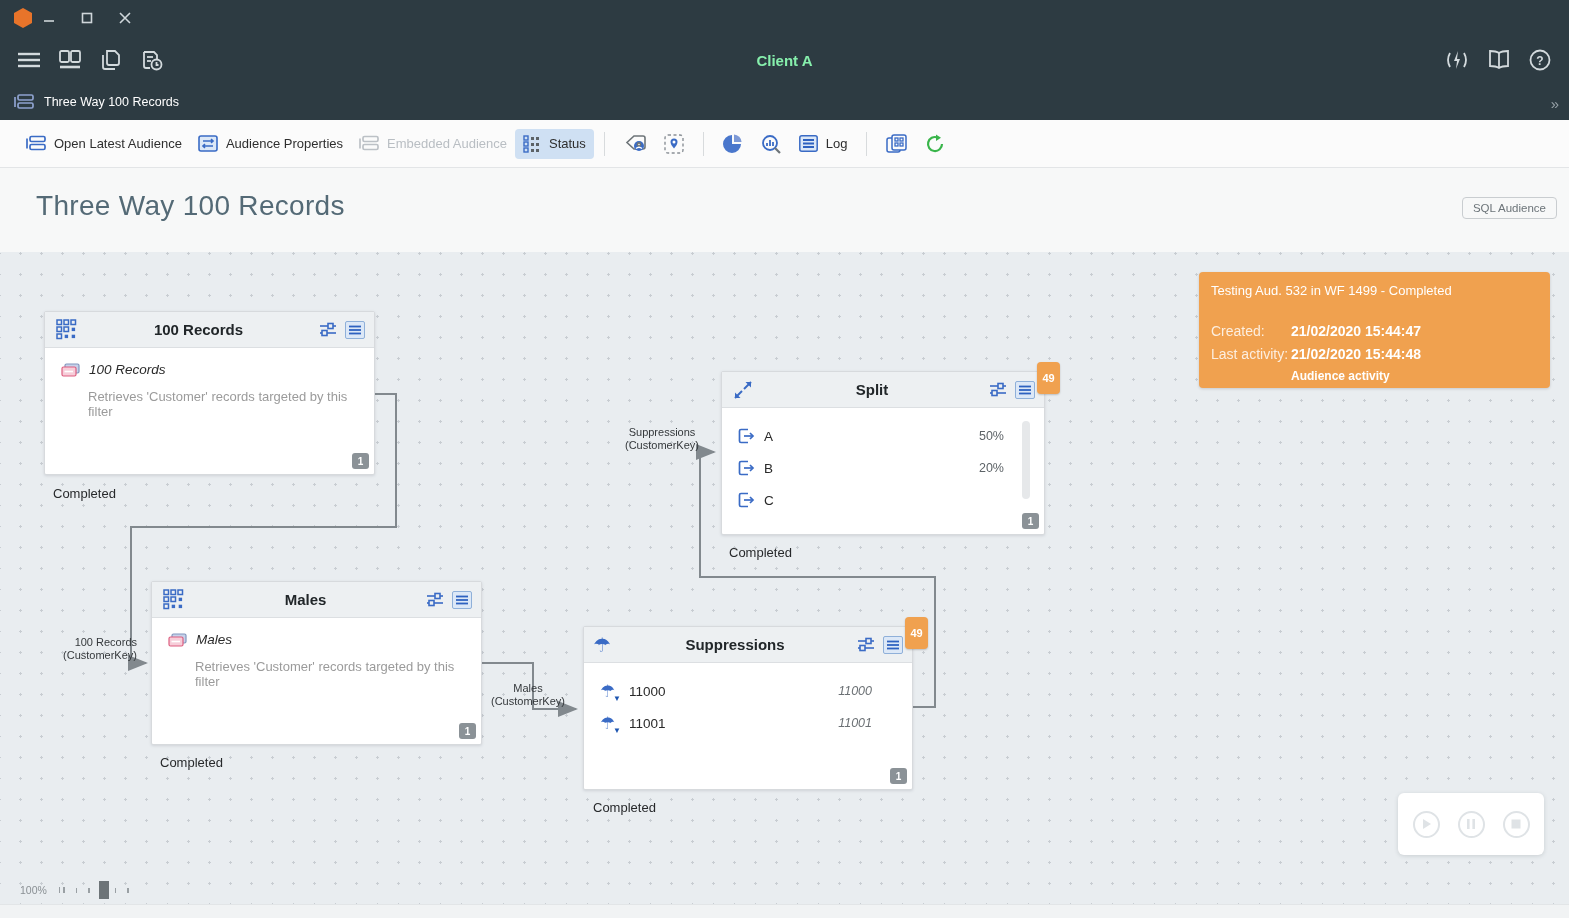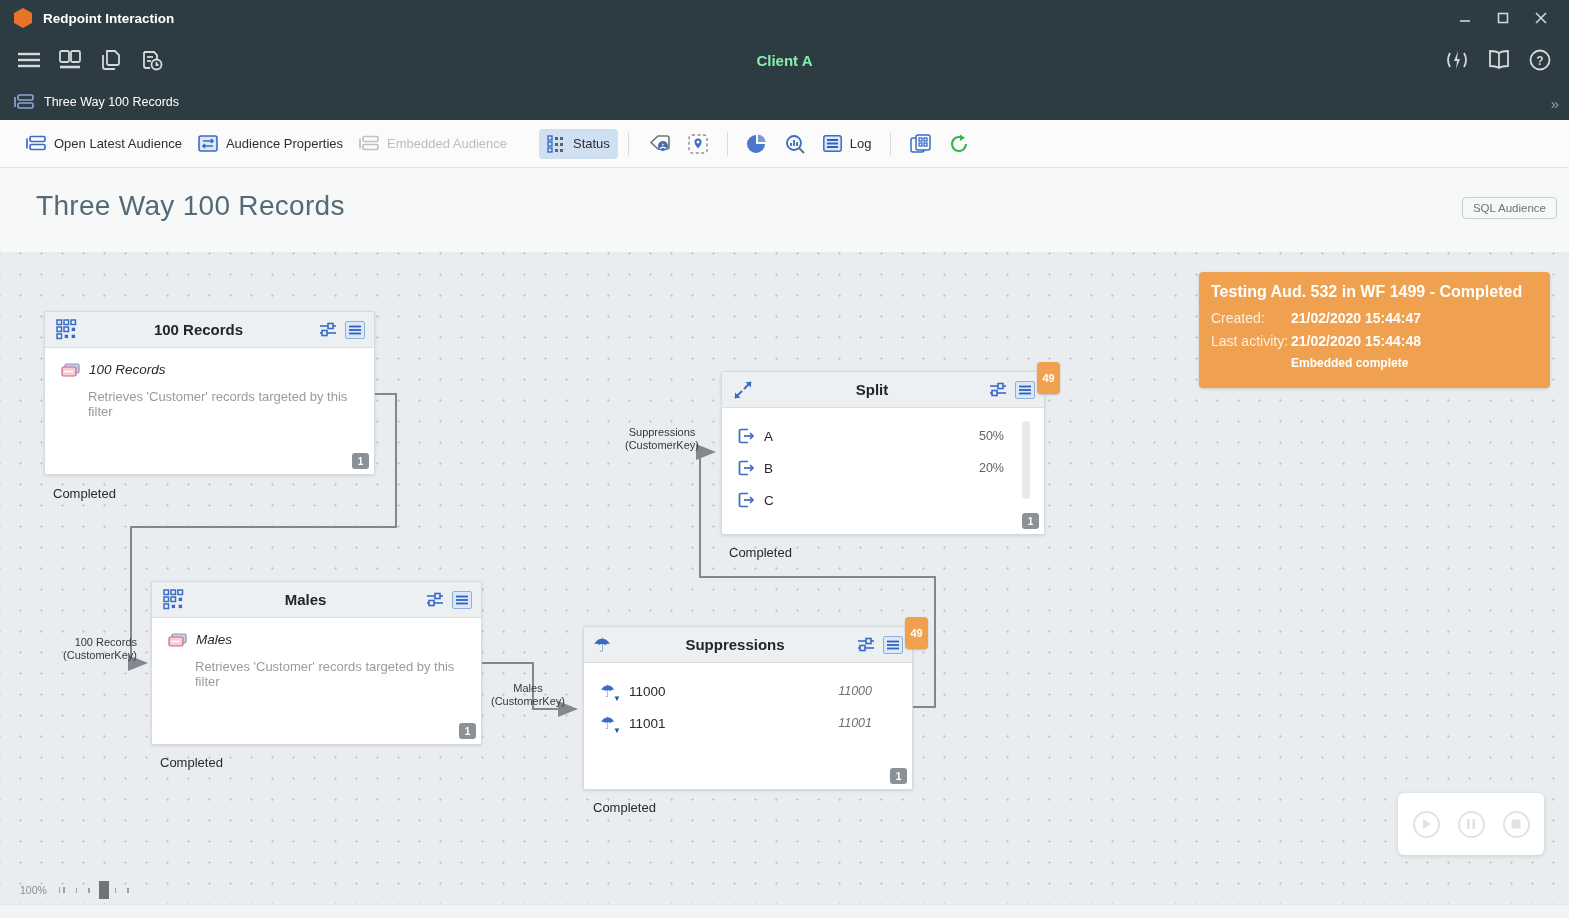--- a/index.html
+++ b/index.html
@@ -27,21 +27,21 @@
   .tab.active { width:308px; background:#fff; color:#3a3a3a; border-top:3px solid #5b82d6; position:relative; }
   .tab .tab-icon { margin-right:10px; flex:0 0 auto; }
   .tab .tab-label { white-space:nowrap; overflow:hidden; flex:1; }
   .tab .tab-close { margin-left:8px; color:#5c6063; font-size:13px; cursor:pointer; }
   .tab-overflow { position:absolute; right:12px; bottom:8px; color:#97a1a7; font-size:15px; letter-spacing:-2px; cursor:pointer; }
 
   
   .toolbar { height:48px; background:#fbfbfb; border-bottom:1px solid #e3e5e7; display:flex; align-items:center; padding:0 18px; }
   .tb-item { display:flex; align-items:center; gap:8px; font-size:13px; color:#2e2e2e; padding:6px 8px; border-radius:4px; cursor:pointer; white-space:nowrap; }
   .tb-item.disabled { color:#b9bec3; cursor:default; }
-  .tb-item.active { background:#cfe0f3;margin-left:24px; }
+  .tb-item.active { background:#cfe0f3; }
   .tb-sep { width:1px; height:24px; background:#d8dbdd; margin:0 10px; }
   .tb-icononly { padding:6px 9px; }
 
   
   .pagehead { height:84px; background:#f7f8f8; position:relative; }
   .page-title { position:absolute; left:36px; top:22px; font-size:28px; font-weight:300; color:#546a76; letter-spacing:0.3px; }
   .type-badge { position:absolute; right:12px; top:29px; border:1px solid #c9cdd0; border-radius:4px; padding:4px 10px; font-size:11.5px; color:#6c7479; background:#f7f8f8; }
 
   
   .canvas { position:relative; width:1569px; height:666px; background:#e9edf0;
@@ -76,21 +76,21 @@
 
   
   .umb { position:relative; display:inline-block; width:20px; height:20px; }
   .umb .umb-glyph { font-size:17px; color:#3a6bc5; line-height:20px; font-family:"DejaVu Sans", sans-serif; }
   .umb .umb-filter { position:absolute; right:-1px; bottom:-2px; font-size:8px; color:#1d55b0; }
   .umb.header-umb .umb-glyph { font-size:20px; }
 
   
   .status-panel { position:absolute; left:1199px; top:20px; width:351px; height:116px; background:#f0a14f; border-radius:4px;
     padding:11px 12px; color:#fff; box-shadow:0 1px 3px rgba(0,0,0,0.15); }
-  .sp-title { font-size:16px; font-weight:bold; margin-bottom:9px; }
+  .sp-title { font-size:13px; font-weight:normal; margin-bottom:25px; }
   .sp-row { display:flex; font-size:14px; margin-bottom:7px; }
   .sp-label { width:80px; color:rgba(255,255,255,0.82); }
   .sp-value { font-weight:bold; }
   .sp-status { margin-left:80px; font-weight:bold; font-size:12px; }
 
   
   .playback { position:absolute; left:1398px; top:541px; width:146px; height:62px; background:#fff; border-radius:6px;
     box-shadow:0 1px 4px rgba(60,70,80,0.18); display:flex; align-items:center; justify-content:center; gap:18px; }
   .pb-btn { width:27px; height:27px; border-radius:50%; border:2px solid #dfe3e6; display:flex; align-items:center; justify-content:center; }
 
@@ -103,21 +103,20 @@
 
   .hscroll-strip { position:absolute; left:0; right:0; bottom:0; height:14px; background:#f1f3f4; border-top:1px solid #e2e5e7; }
 
   svg { display:block; }
 </style>
 </head>
 <body>
 
 <div class="titlebar">
   <div class="logo-hex"></div>
-  <div class="app-title">Redpoint Interaction</div>
   <div class="win-controls">
     <span>
         <svg width="12" height="12">
           <line x1="1" y1="9" x2="11" y2="9" stroke="#cfd6da" stroke-width="1.6"></line>
         </svg>
       </span>
     <span>
         <svg width="12" height="12">
           <rect x="1.5" y="1.5" width="9" height="9" fill="none" stroke="#cfd6da" stroke-width="1.6"></rect>
         </svg>
@@ -587,21 +586,21 @@
   <div class="status-panel">
     <div class="sp-title">Testing Aud. 532 in WF 1499  -  Completed</div>
     <div class="sp-row">
       <span class="sp-label">Created:</span>
       <span class="sp-value">21/02/2020 15:44:47</span>
     </div>
     <div class="sp-row">
       <span class="sp-label">Last activity:</span>
       <span class="sp-value">21/02/2020 15:44:48</span>
     </div>
-    <div class="sp-status">Embedded complete</div>
+    <div class="sp-status">Audience activity</div>
   </div>
 
   <div class="playback">
     <span class="pb-btn">
       <svg width="11" height="12">
           <path d="M2,1 L10,6 L2,11 Z" fill="#dfe3e6"></path>
         </svg>
     </span>
     <span class="pb-btn">
       <svg width="10" height="12">

